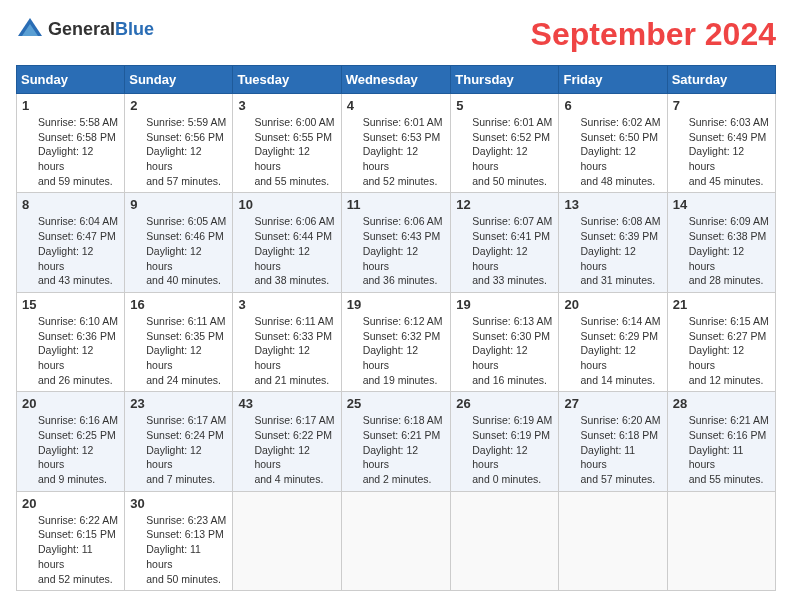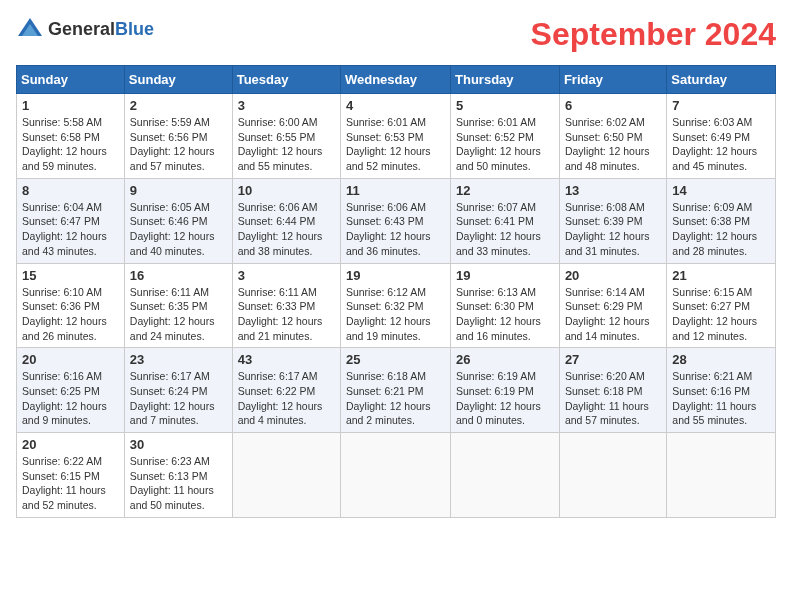--- a/index.html
+++ b/index.html
@@ -82,20 +82,21 @@
       font-size: 13px;
       font-weight: bold;
       color: #333;
       display: block;
       margin-bottom: 2px;
     }
     .day-info {
       color: #333;
       font-size: 10.5px;
       line-height: 1.4;
+      margin-left: 16px;
     }
     .empty-cell {
       background: #f9f9f9 !important;
     }
   </style>
 </head>
 <body>
 
 <div class="header">
   <div class="logo">

